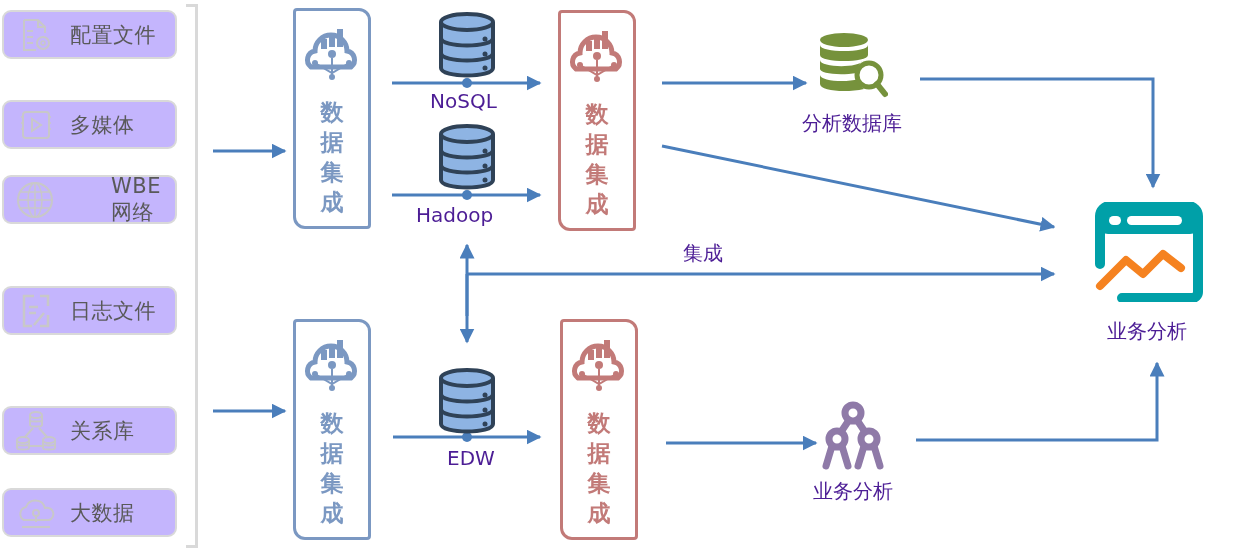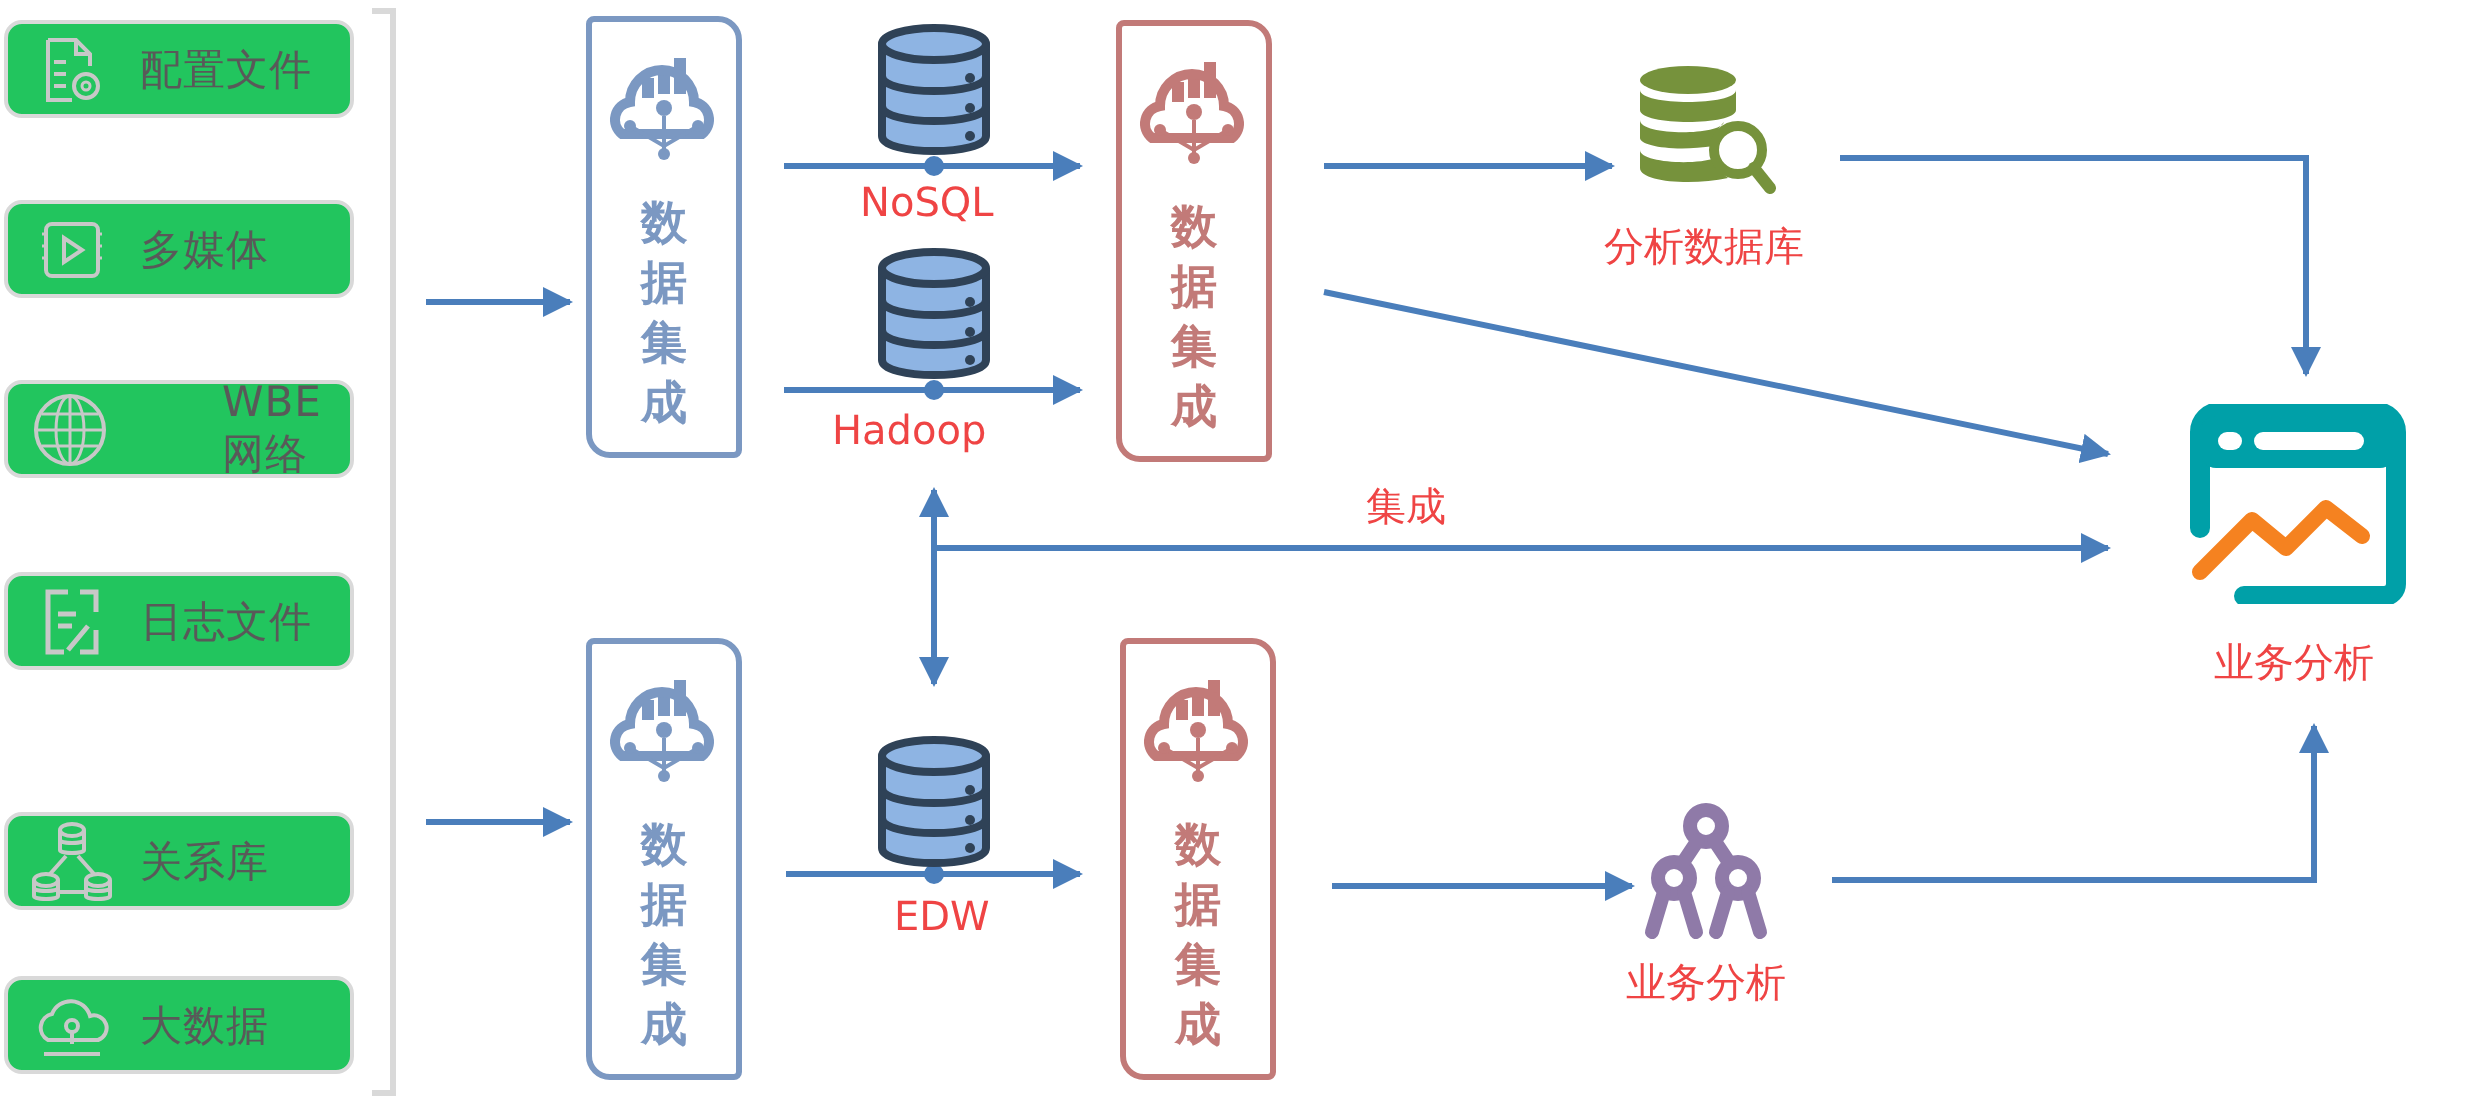--- a/index.html
+++ b/index.html
@@ -1,32 +1,32 @@
 <!DOCTYPE html>
 <html><head>
 <meta charset="utf-8">
 <style>
   html, body { margin:0; padding:0; background:#ffffff; }
   body { width:1239px; height:550px; position:relative; overflow:hidden;
          font-family:"DejaVu Sans","Liberation Sans",sans-serif; }
   .abs { position:absolute; }
   .src-box { position:absolute; left:2px; width:175px; height:49px; box-sizing:border-box;
-             border:2px solid #d9d9d9; border-radius:9px; background:#22c55e;
+             border:2px solid #d9d9d9; border-radius:9px; background:#c4b5fd;
              display:flex; align-items:center; }
   .src-box .ico { width:40px; height:40px; margin-left:12px; display:flex; align-items:center; justify-content:center; }
   .src-box .lbl { margin-left:14px; font-size:21px; color:#595959; letter-spacing:0.5px; }
   .bracket { position:absolute; left:186px; top:4px; width:12px; height:544px;
              border:3px solid #d9d9d9; border-left:none; box-sizing:border-box; }
   .integ { position:absolute; width:78px; box-sizing:border-box; border-width:3px; border-style:solid;
            border-radius:4px 12px 4px 12px; display:flex; flex-direction:column; align-items:center; }
   .integ.blue { border-color:#7b98c2; color:#7b98c2; }
   .integ.red  { border-color:#c27a78; color:#c27a78; }
   .integ .cloud { margin-top:18px; width:62px; height:54px; }
   .integ .vtxt { margin-top:14px; font-size:23px; font-weight:bold; line-height:30px; text-align:center; width:30px; }
-  .lbl-txt { position:absolute; font-size:20px; color:#ef4444; white-space:nowrap; }
+  .lbl-txt { position:absolute; font-size:20px; color:#4c1d95; white-space:nowrap; }
   svg.lines { position:absolute; left:0; top:0; }
 </style>
 </head>
 <body>
 
 <div class="src-box" style="top:10px;">
   <span class="ico">
     <svg width="32" height="34" viewBox="0 0 32 34">
         <path d="M4 2h14l7 7v6" fill="none" stroke="#c8c8c8" stroke-width="2"></path>
         <path d="M4 2v30h12" fill="none" stroke="#c8c8c8" stroke-width="2"></path>
@@ -41,21 +41,21 @@
 <div class="src-box" style="top:100px;">
   <span class="ico">
     <svg width="34" height="32" viewBox="0 0 34 32">
         <rect x="4" y="3" width="26" height="26" rx="3" fill="none" stroke="#c8c8c8" stroke-width="2"></rect>
         <path d="M13 10v12l9-6z" fill="none" stroke="#c8c8c8" stroke-width="2"></path>
         <path d="M2 8h3M2 14h3M2 20h3M29 8h3M29 14h3M29 20h3" stroke="#c8c8c8" stroke-width="1.5"></path>
       </svg>
   </span>
   <span class="lbl">多媒体</span>
 </div>
-<div class="src-box" style="top:190px;gap:43px;">
+<div class="src-box" style="top:175px;gap:43px;">
   <span class="ico">
     <svg width="38" height="38" viewBox="0 0 38 38">
         <circle cx="19" cy="19" r="17" fill="none" stroke="#c8c8c8" stroke-width="2"></circle>
         <ellipse cx="19" cy="19" rx="7" ry="17" fill="none" stroke="#c8c8c8" stroke-width="1.5"></ellipse>
         <path d="M2 19h34M5 11h28M5 27h28M19 2v34" stroke="#c8c8c8" stroke-width="1.5"></path>
       </svg>
   </span>
   <span class="lbl">WBE网络</span>
 </div>
 <div class="src-box" style="top:286px;">

